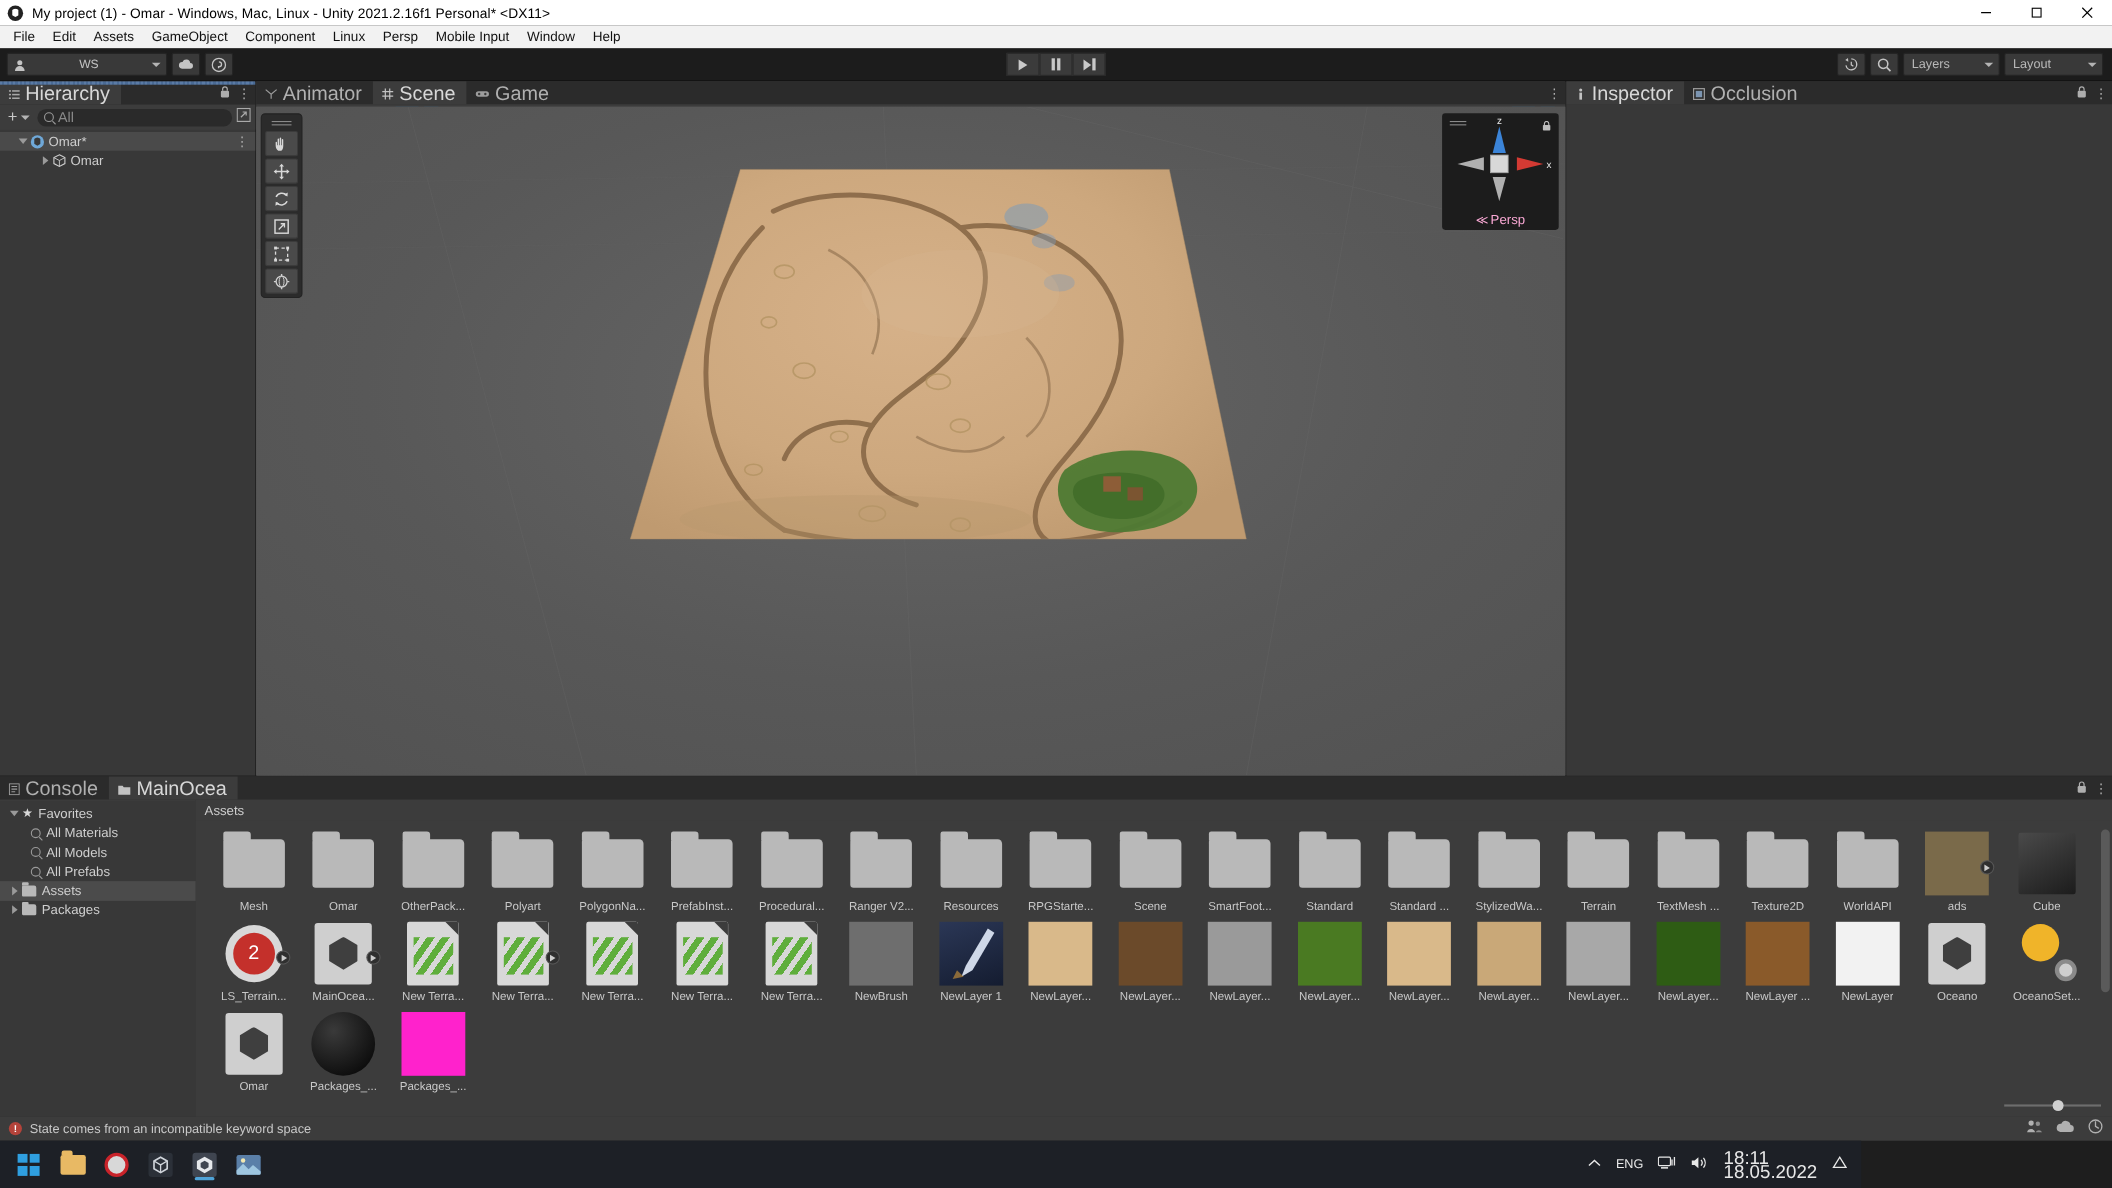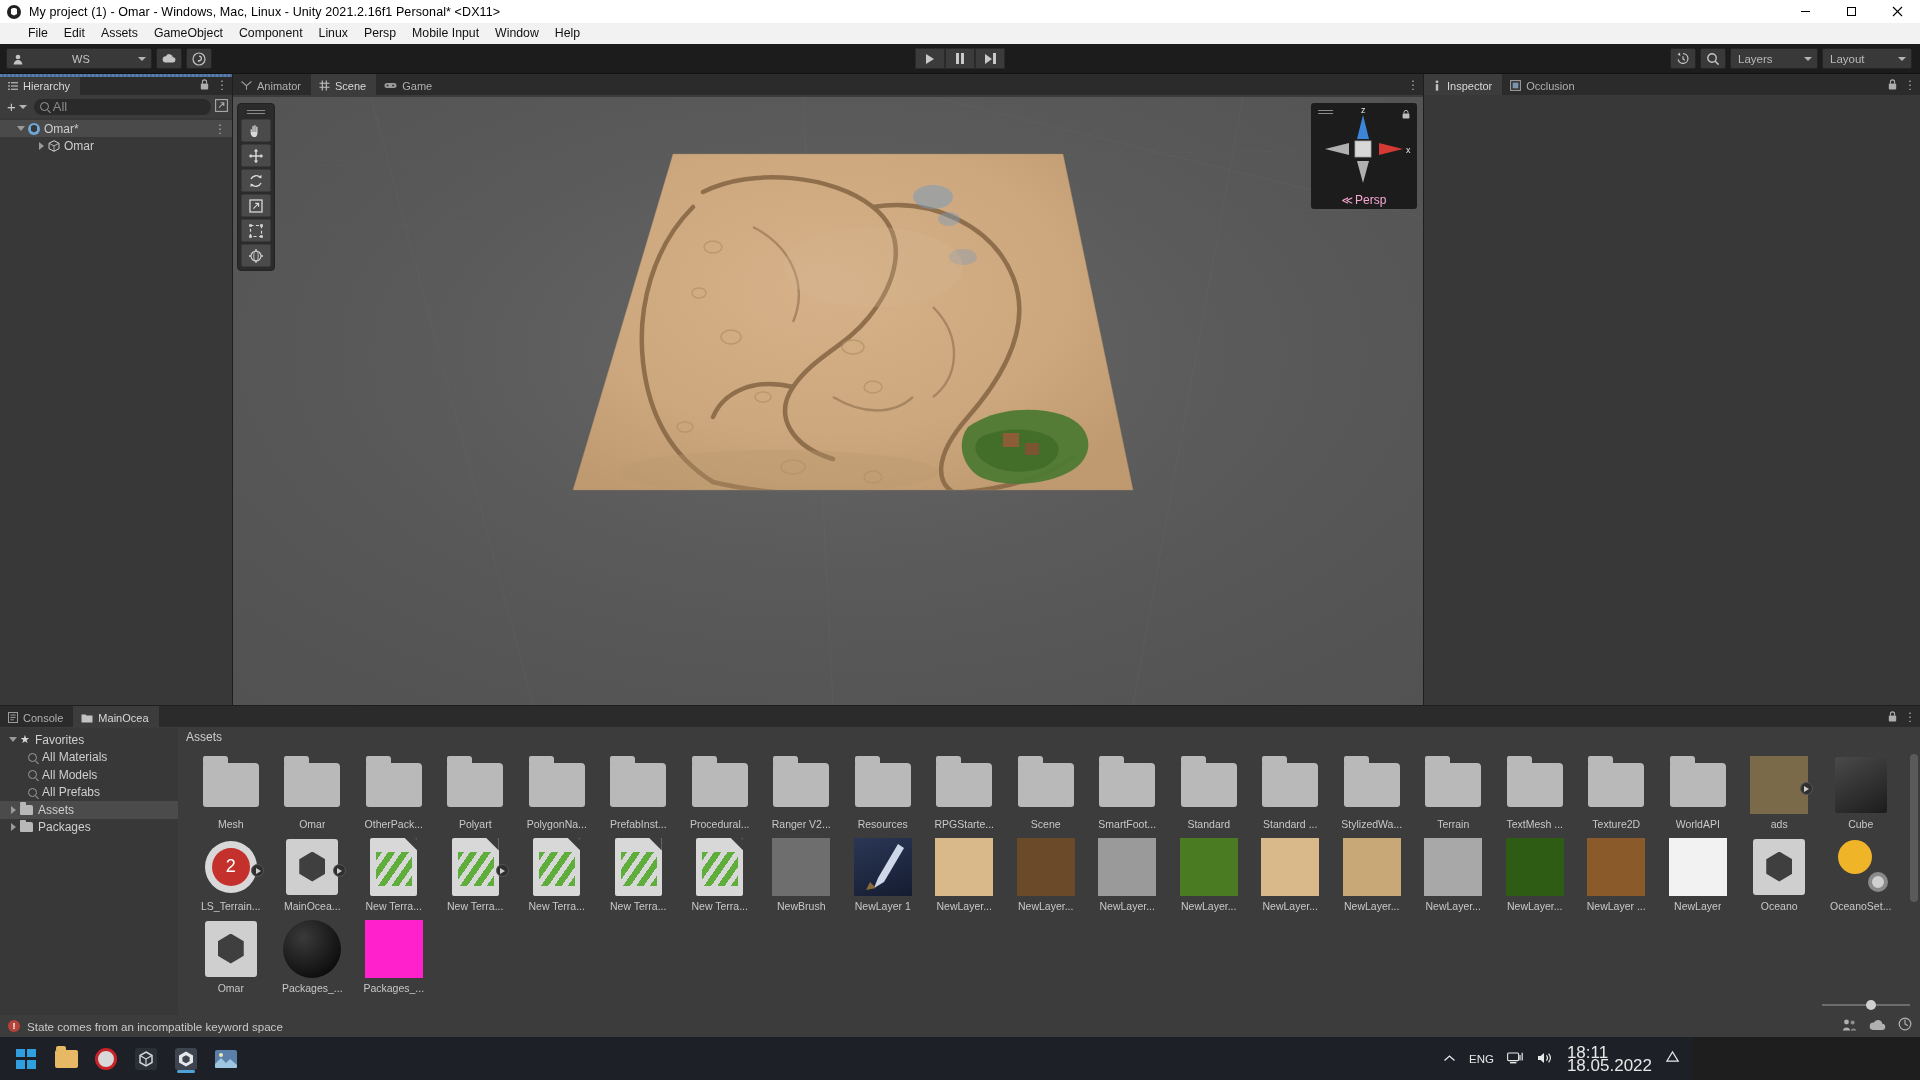--- a/index.html
+++ b/index.html
@@ -30,21 +30,21 @@
   .winbtns { position: absolute; right: 0; top: 0; height: 23px; display: flex; }
   .winbtn {
     width: 46px; height: 23px; display: flex; align-items: center; justify-content: center;
     color: #000; font-size: 11px;
   }
   .winbtn svg { display: block; }
 
   
   .menubar {
     position: absolute; left: 0; top: 23px; width: 1920px; height: 21px;
-    background: #f2f2f2; display: flex; align-items: center; padding-left: 20px;
+    background: #f2f2f2; display: flex; align-items: center; padding-left: 4px;
   }
   .menubar .mi { font-size: 12.3px; color: #111; padding: 0 8px; line-height: 21px; }
 
   
   .maintoolbar {
     position: absolute; left: 0; top: 44px; width: 1920px; height: 30px;
     background: #1c1c1c; border-bottom: 1px solid #111;
   }
   .tb-left { position: absolute; left: 6px; top: 4px; display: flex; gap: 4px; align-items: center; }
   .tb-btn {
@@ -75,21 +75,21 @@
     color: #b9b9b9; font-size: 11.5px; padding: 0 5px 0 7px;
   }
   .layers-dd { width: 88px; }
   .layout-dd { width: 90px; }
 
   
   .panel { position: absolute; background: #383838; }
   .panel-tabs { height: 21px; background: #2b2b2b; display: flex; align-items: stretch; position: relative; }
   .ptab {
     display: flex; align-items: center; gap: 5px; padding: 0 10px 0 8px;
-    font-size: 11px; color: #b0b0b0; background: transparent;
+    font-size: 18px; color: #b0b0b0; background: transparent;
     border-top: 2px solid transparent;
   }
   .ptab.active { background: #3c3c3c; color: #d8d8d8; }
   .ptab .ic { font-size: 10px; opacity: .85; display: flex; }
   .tabs-right { position: absolute; right: 4px; top: 0; height: 21px; display: flex; align-items: center; gap: 7px; }
   .kebab { color: #aeaeae; font-size: 12px; letter-spacing: 0; line-height: 1; }
 
   
   #hierarchy { left: 0; top: 74px; width: 232px; height: 631px; background: #383838; }
   .hier-top-accent { position: absolute; left: 0; top: 0; width: 232px; height: 3px;

